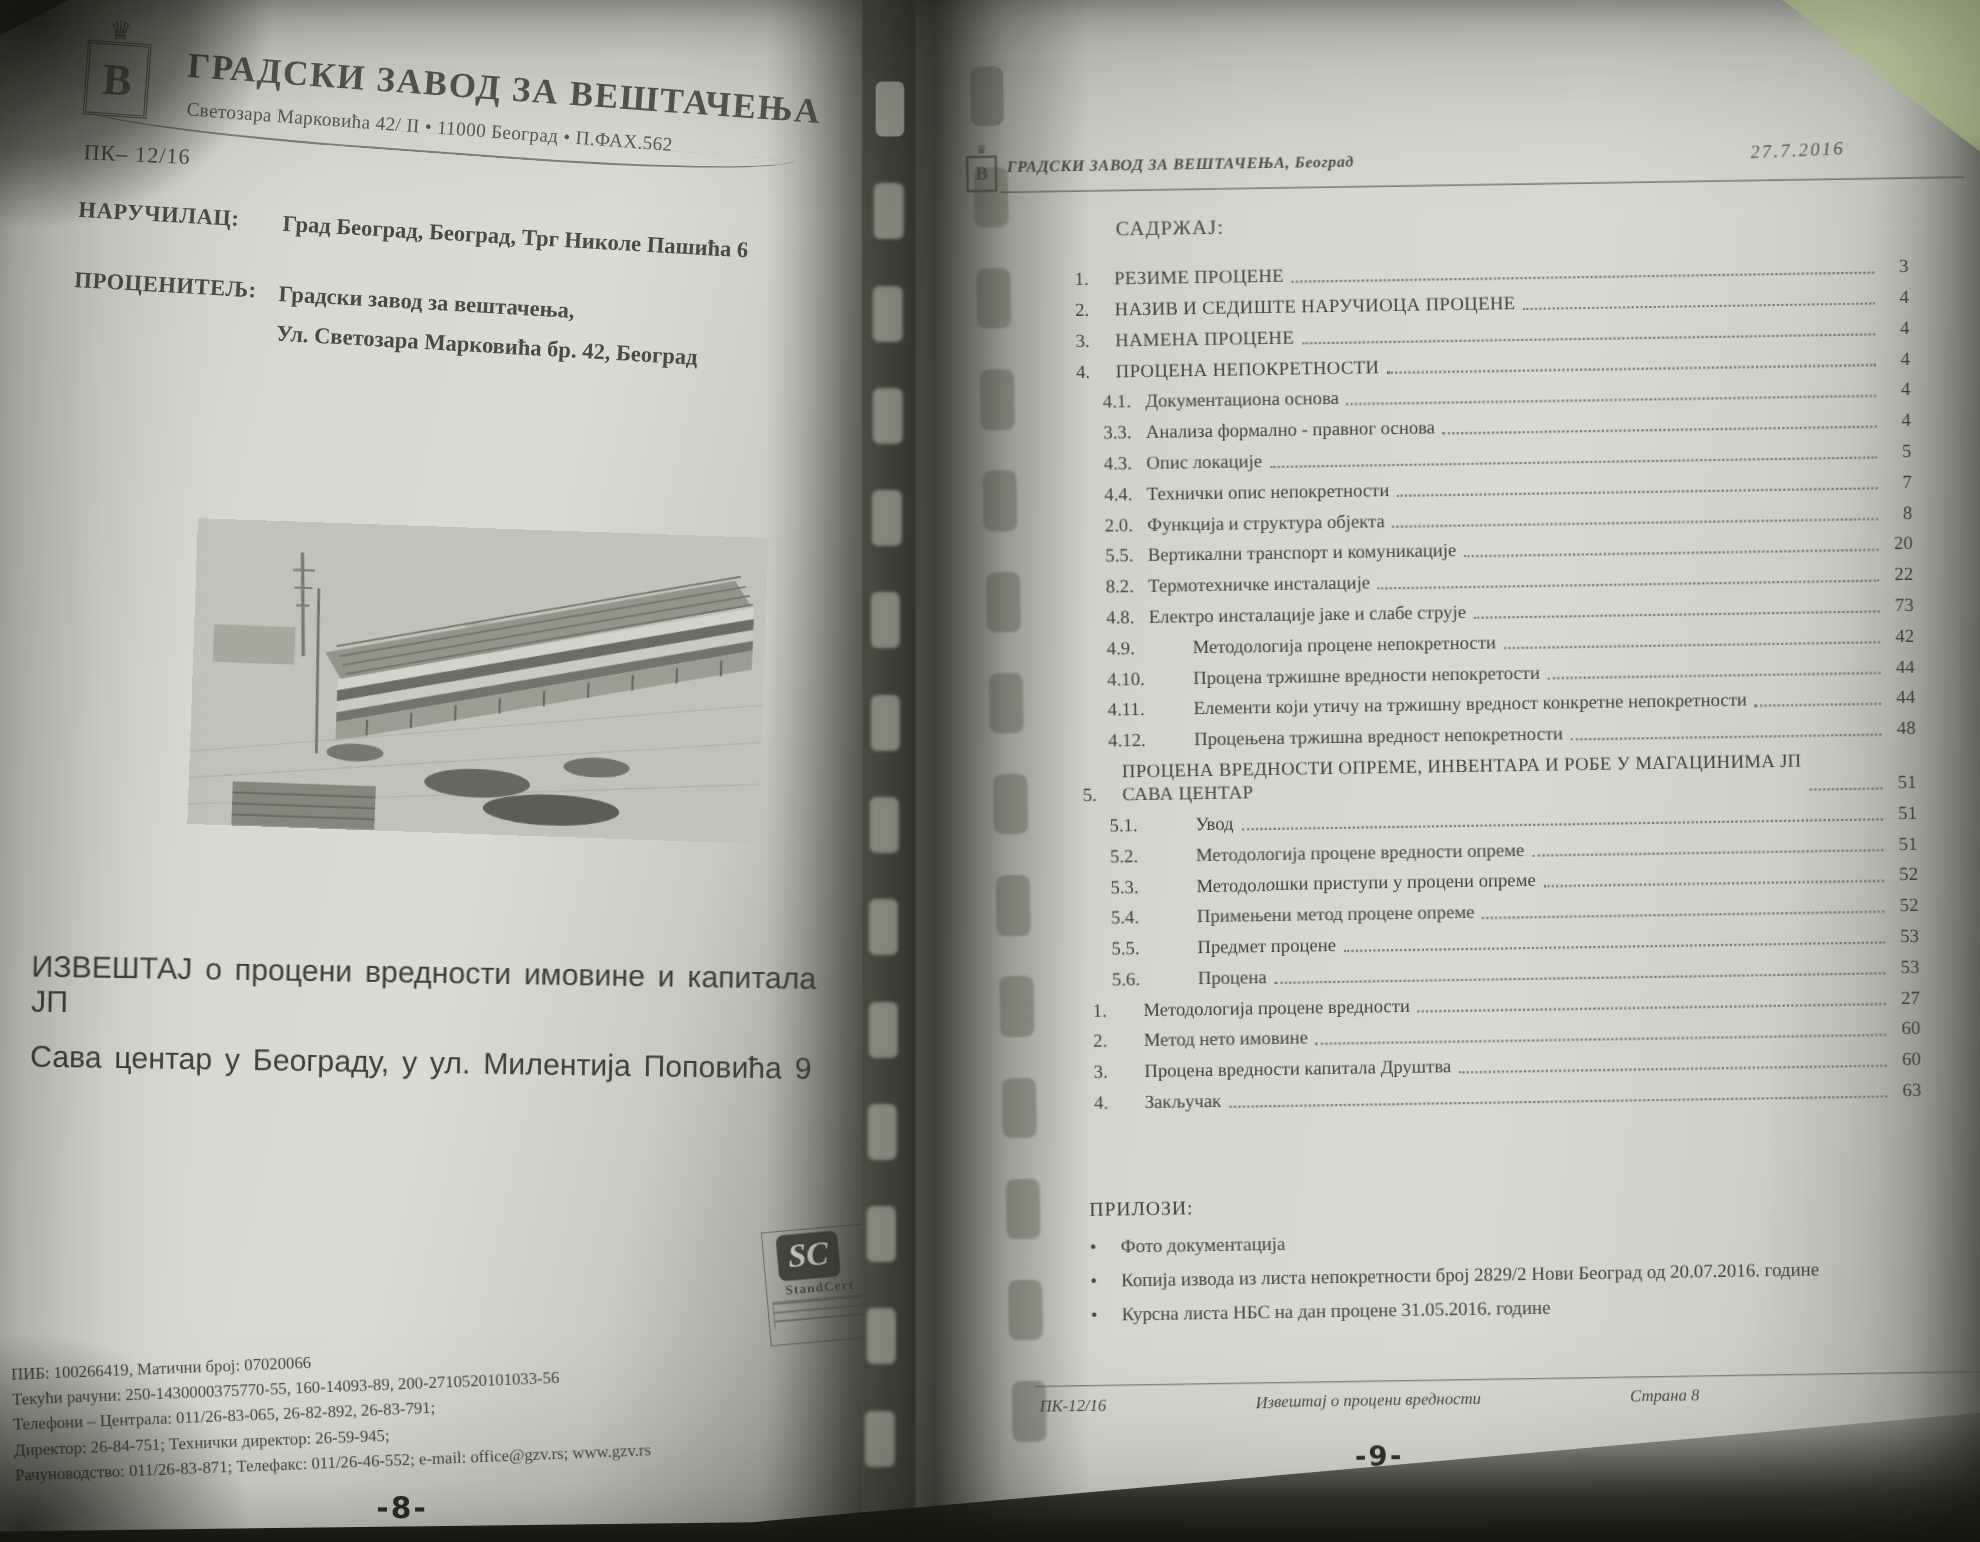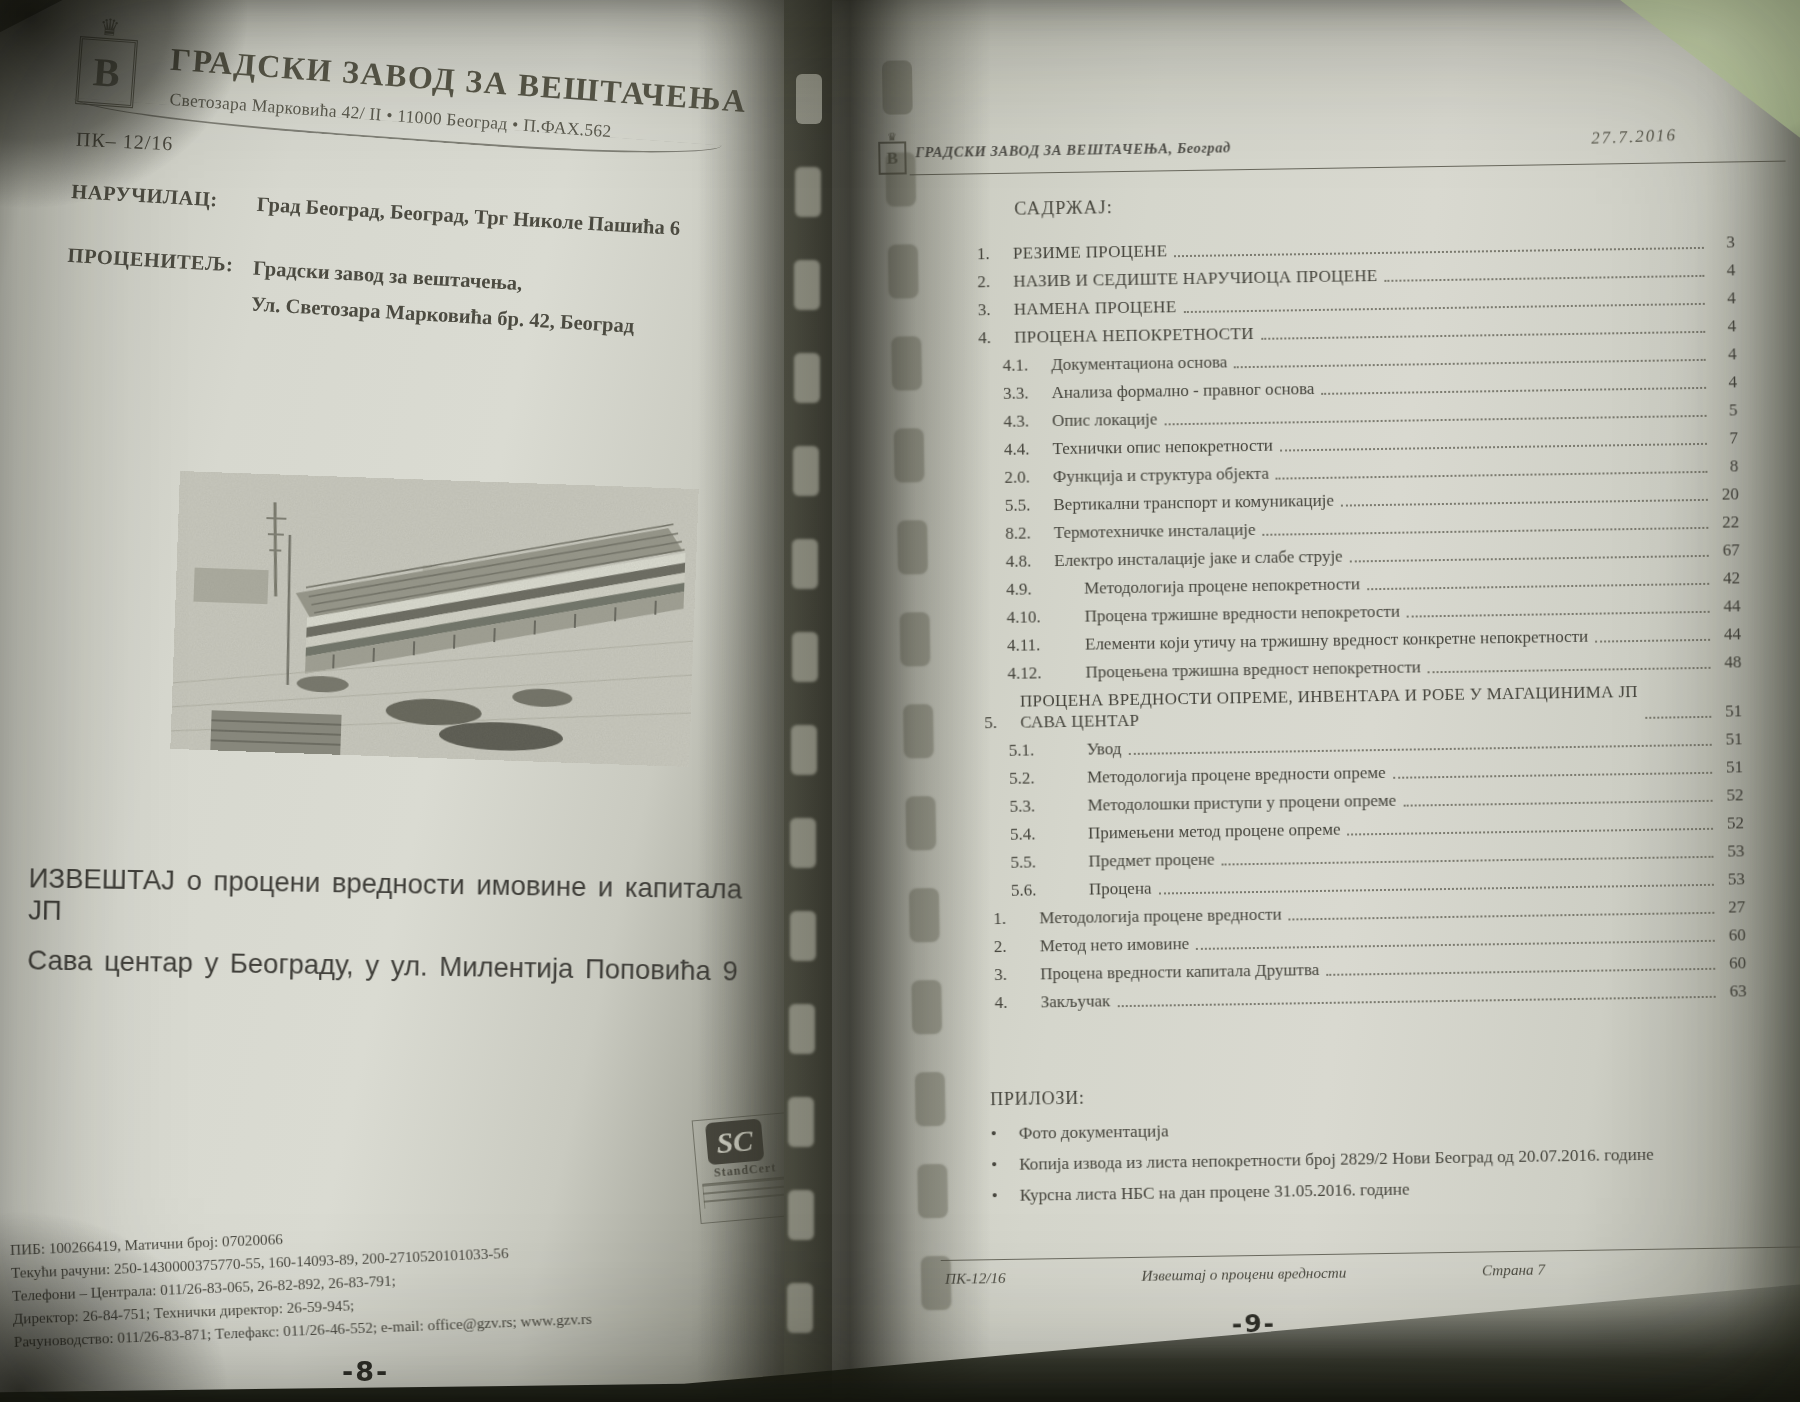--- a/index.html
+++ b/index.html
@@ -76,21 +76,21 @@
   .rp-date{left:768px;top:140px;font-style:italic;font-size:17px;letter-spacing:2px;color:#5a594d;transform:rotate(-1.5deg);}
   .toc-head{left:190px;top:202px;font-size:18.5px;letter-spacing:1.2px;color:#4a4940;}
   .toc{left:152px;top:246px;width:758px;font-size:17px;color:#45443c;}
   .toc-row{display:flex;align-items:flex-end;line-height:21px;margin-bottom:7px;}
   .toc-row .num{flex:none;}
   .toc-row .leader{flex:1 1 16px;border-bottom:2.2px dotted #6b6a5e;margin:0 5px 4px 7px;opacity:.85;}
   .toc-row .pg{flex:none;min-width:26px;text-align:right;}
   .toc-row.lvl0 .num{min-width:36px;}
   .toc-row.lvl0 .title{letter-spacing:.3px;max-width:618px;}
   .toc-row.lvl1{padding-left:24px;}
-  .toc-row.lvl1 .num{margin-right:23px;}
+  .toc-row.lvl1 .num{margin-right:13px;}
   .toc-row.lvl2{padding-left:24px;}
   .toc-row.lvl2 .num{min-width:78px;}
   .toc-row.lvl3{padding-left:6px;}
   .toc-row.lvl3 .num{min-width:46px;}
   .annex{left:152px;top:1092px;width:720px;font-size:17.2px;color:#46453d;}
   .annex-head{font-size:18px;letter-spacing:.8px;margin-bottom:14px;}
   .annex-item{display:flex;margin-bottom:11px;}
   .annex-item .bullet{width:28px;flex:none;font-size:17px;}
   .rp-footline{left:100px;top:1262px;width:880px;border-top:1.6px solid rgba(88,87,75,.85);}
   .rp-footrow{left:104px;top:1272px;width:600px;display:flex;justify-content:space-between;
@@ -276,21 +276,21 @@
           <div class="toc-row lvl1">
             <span class="num">8.2.</span>
             <span class="title">Термотехничке инсталације</span>
             <span class="leader"></span>
             <span class="pg">22</span>
           </div>
           <div class="toc-row lvl1">
             <span class="num">4.8.</span>
             <span class="title">Електро инсталације јаке и слабе струје</span>
             <span class="leader"></span>
-            <span class="pg">67</span>
+            <span class="pg">73</span>
           </div>
           <div class="toc-row lvl2">
             <span class="num">4.9.</span>
             <span class="title">Методологија процене непокретности</span>
             <span class="leader"></span>
             <span class="pg">42</span>
           </div>
           <div class="toc-row lvl2">
             <span class="num">4.10.</span>
             <span class="title">Процена тржишне  вредности непокретости</span>
@@ -390,21 +390,21 @@
           <div class="annex-item">
             <span class="bullet">•</span>
             <span class="annex-text">Курсна листа НБС на дан процене 31.05.2016. године</span>
           </div>
       </div>
 
       <div class="abs rp-footline"></div>
       <div class="abs rp-footrow">
         <span>ПК-12/16</span>
         <span>Извештај о процени вредности</span>
-        <span>Страна 7</span>
+        <span>Страна 8</span>
       </div>
       <div class="abs pagenum9">-9-</div>
     </div>
   </div>
 
   <div class="abs stubs"></div>
   <div class="abs spine"></div>
   <div class="abs bg-dark-tl"></div>
   <div class="abs bg-dark-bl"></div>
   <div class="abs bottom-wedge"></div>

